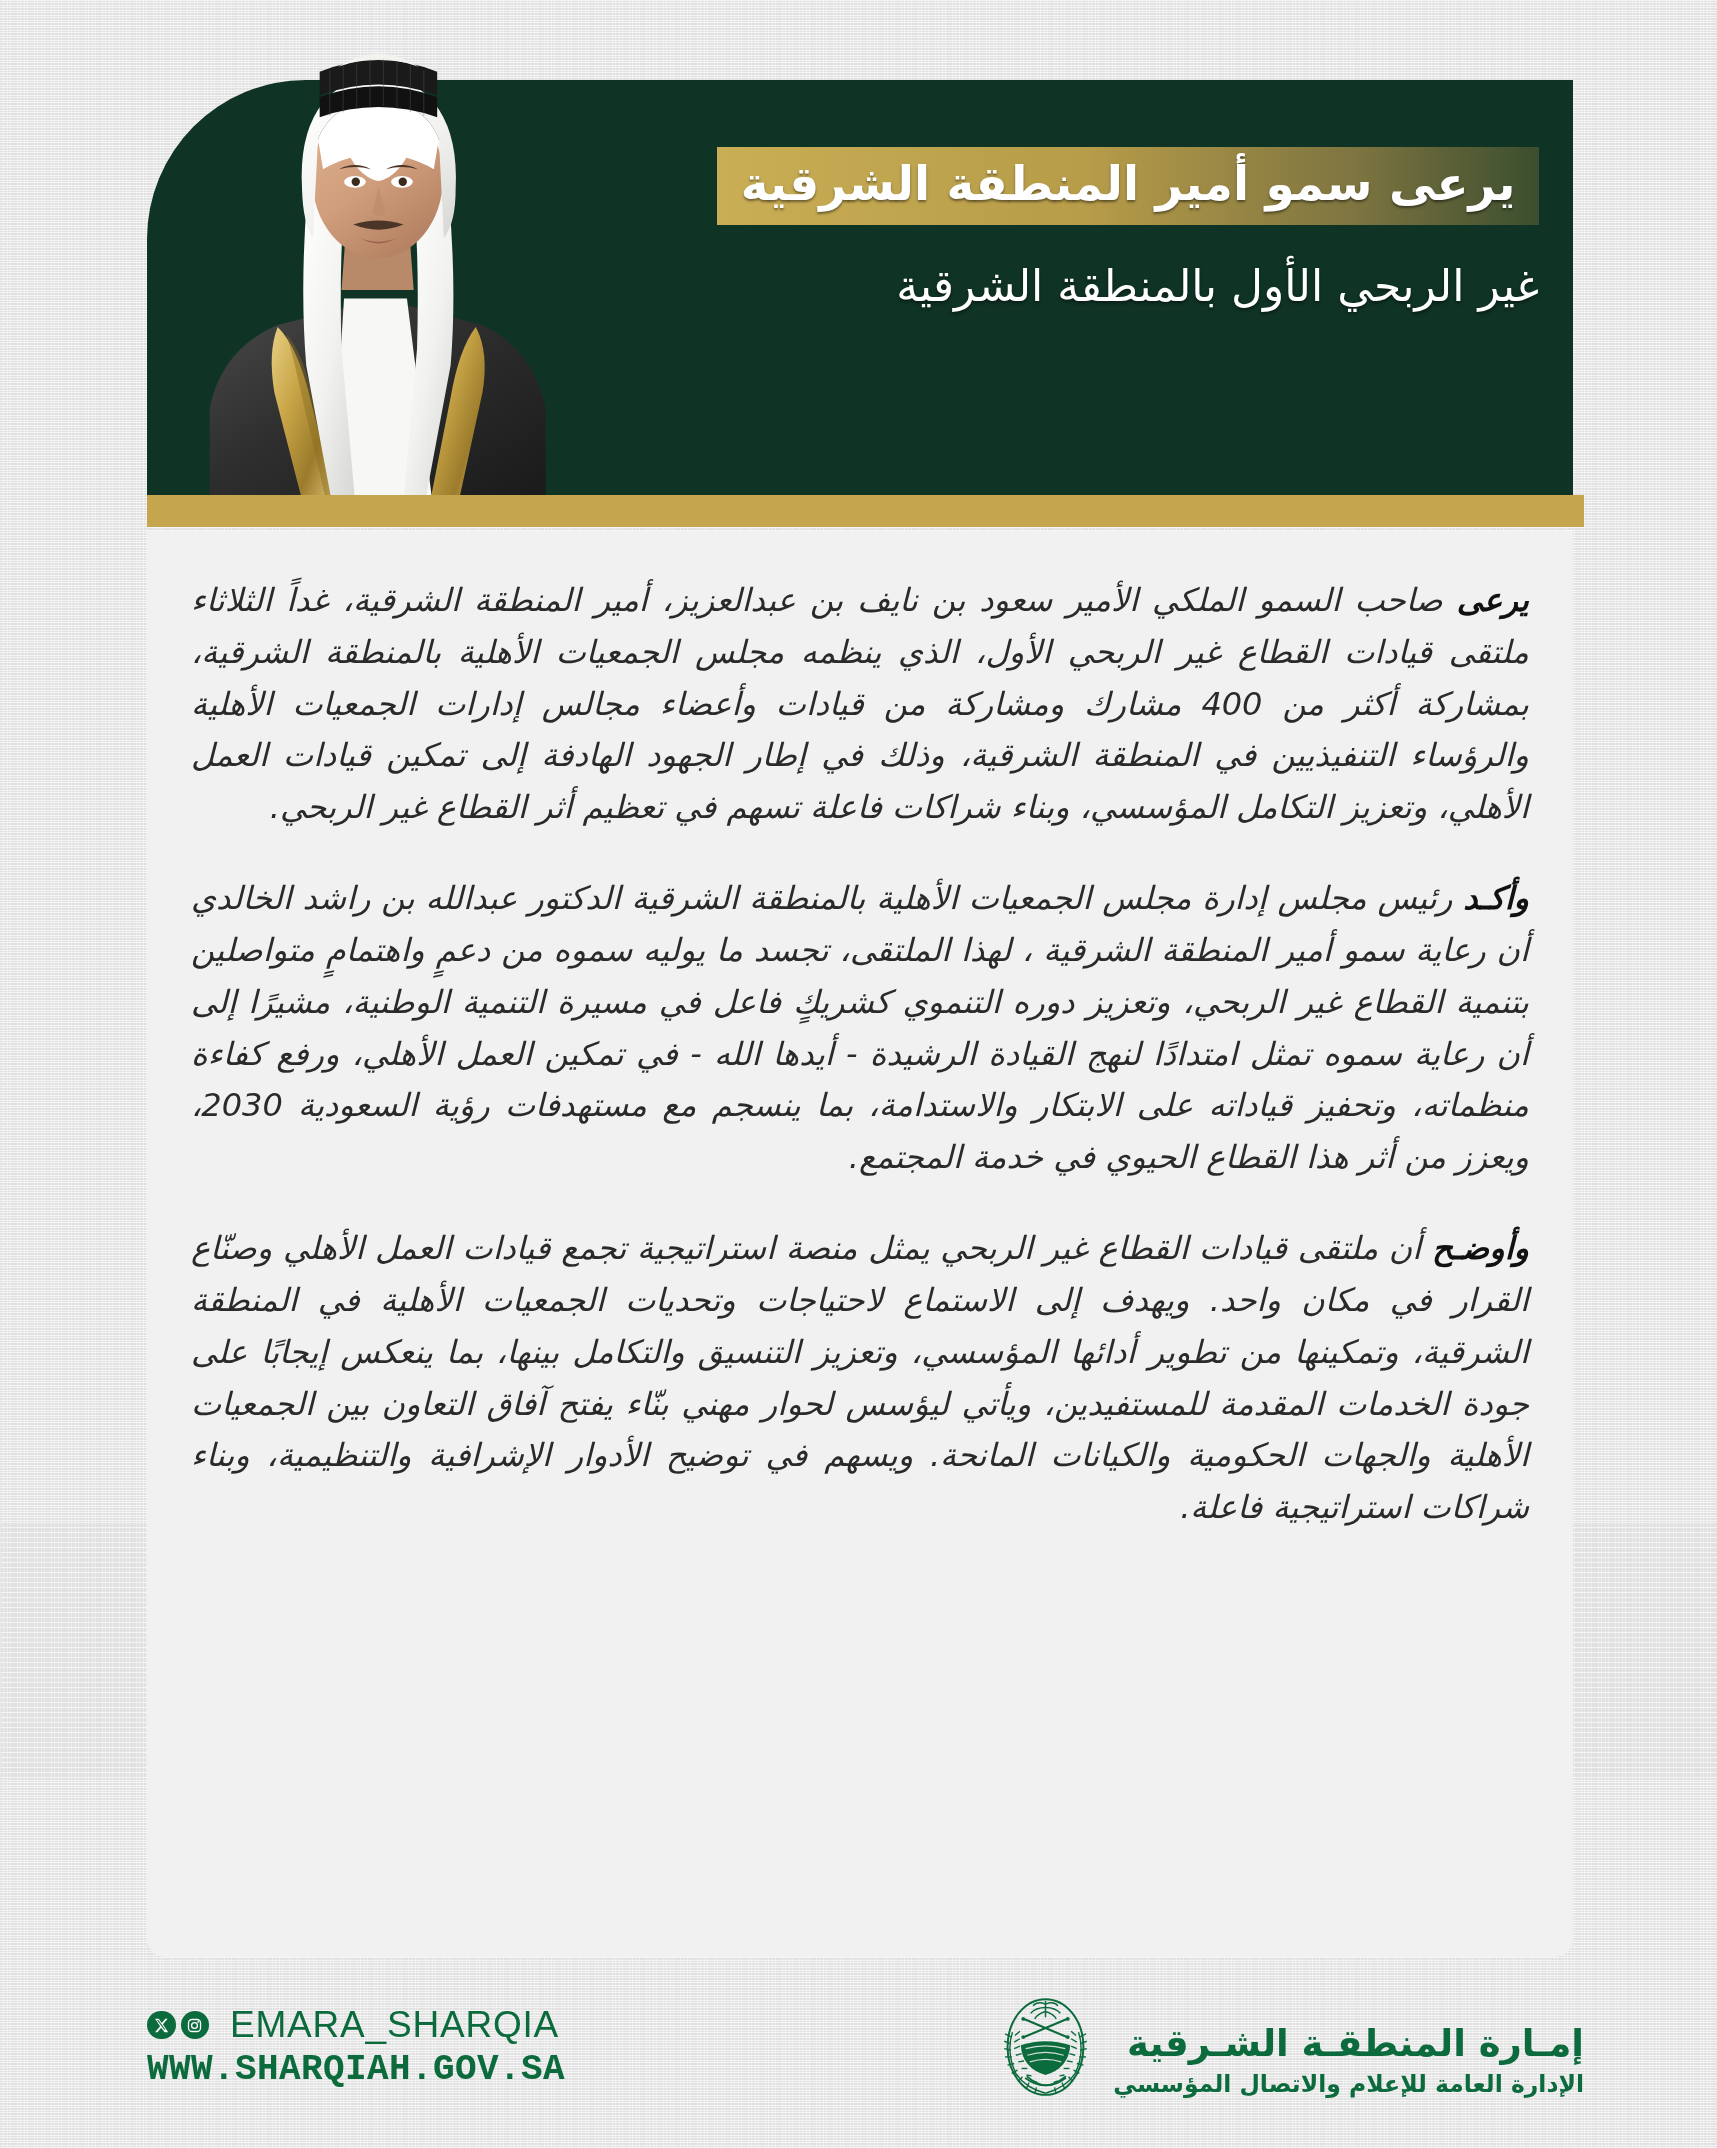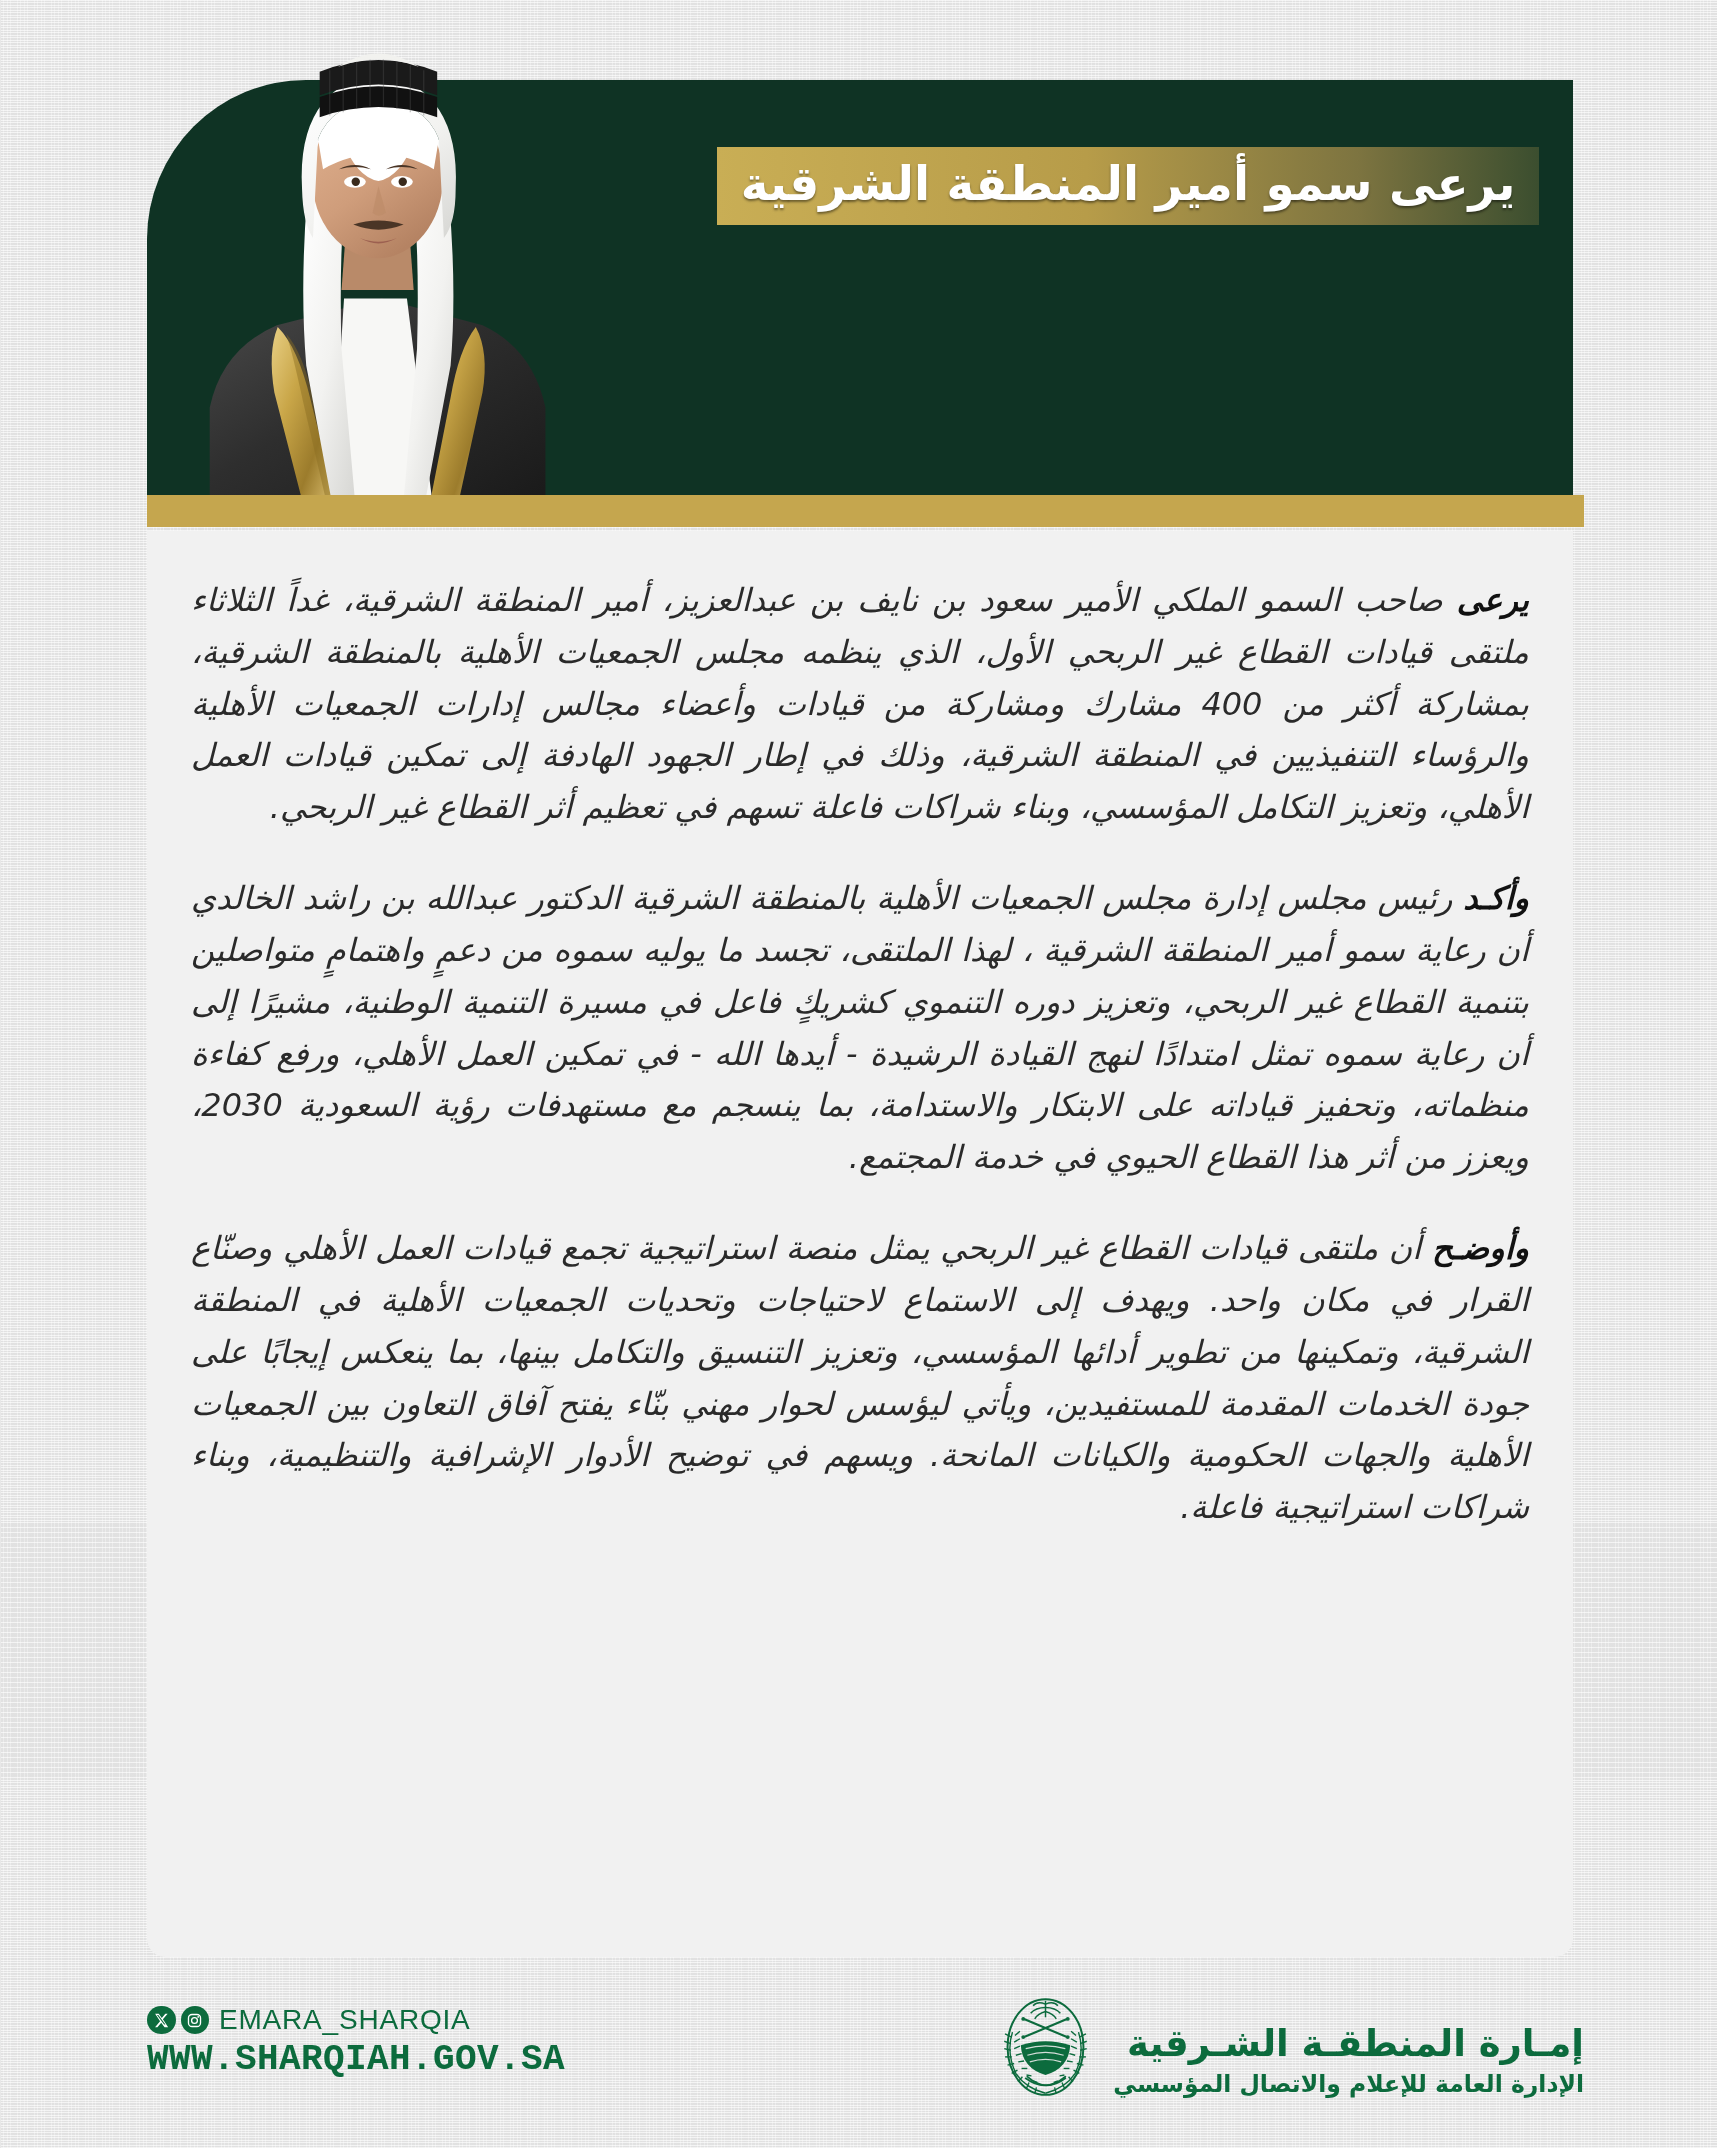--- a/index.html
+++ b/index.html
@@ -172,25 +172,25 @@
     width: 28.5px;
     height: 28.5px;
     border-radius: 50%;
     background: #0c6b3d;
     display: inline-flex;
     align-items: center;
     justify-content: center;
   }
   .social-handle {
     font-family: "Liberation Sans", sans-serif;
-    font-size: 28px;
+    font-size: 37px;
     font-weight: 500;
     color: #0c6b3d;
     letter-spacing: 0.8px;
-    margin-left: 5px;
+    margin-left: 16px;
   }
   #footer-site {
     font-family: Liberation Mono, monospace;
     font-size: 36px;
     font-weight: 600;
     color: #0c6b3d;
     letter-spacing: 0.4px;
   }
 
   #footer-brand {
@@ -319,20 +319,21 @@
 
           <path d="M248 64 Q296 32 344 64 Q296 46 248 64 Z" fill="#f2f2ef"></path>
         </g>
       </svg>
     </div>
 
     <div id="header-text">
       <div id="headline-band">
         <div class="headline-text">يرعى سمو أمير المنطقة الشرقية</div>
       </div>
+      <div class="subhead-line">غير الربحي الأول بالمنطقة الشرقية</div>
     </div>
 
     <div id="header-gold-bar"></div>
   </div>
 
   <div id="content-card">
     <div id="body-text">
 
       <p class="para"><span class="lead">يرعى</span><span> صاحب السمو الملكي الأمير سعود بن نايف بن عبدالعزيز، أمير المنطقة الشرقية، غداً الثلاثاء ملتقى قيادات القطاع غير الربحي الأول، الذي ينظمه مجلس الجمعيات الأهلية بالمنطقة الشرقية، بمشاركة أكثر من 400 مشارك ومشاركة من قيادات وأعضاء مجالس إدارات الجمعيات الأهلية والرؤساء التنفيذيين في المنطقة الشرقية، وذلك في إطار الجهود الهادفة إلى تمكين قيادات العمل الأهلي، وتعزيز التكامل المؤسسي، وبناء شراكات فاعلة تسهم في تعظيم أثر القطاع غير الربحي.</span></p>
 

